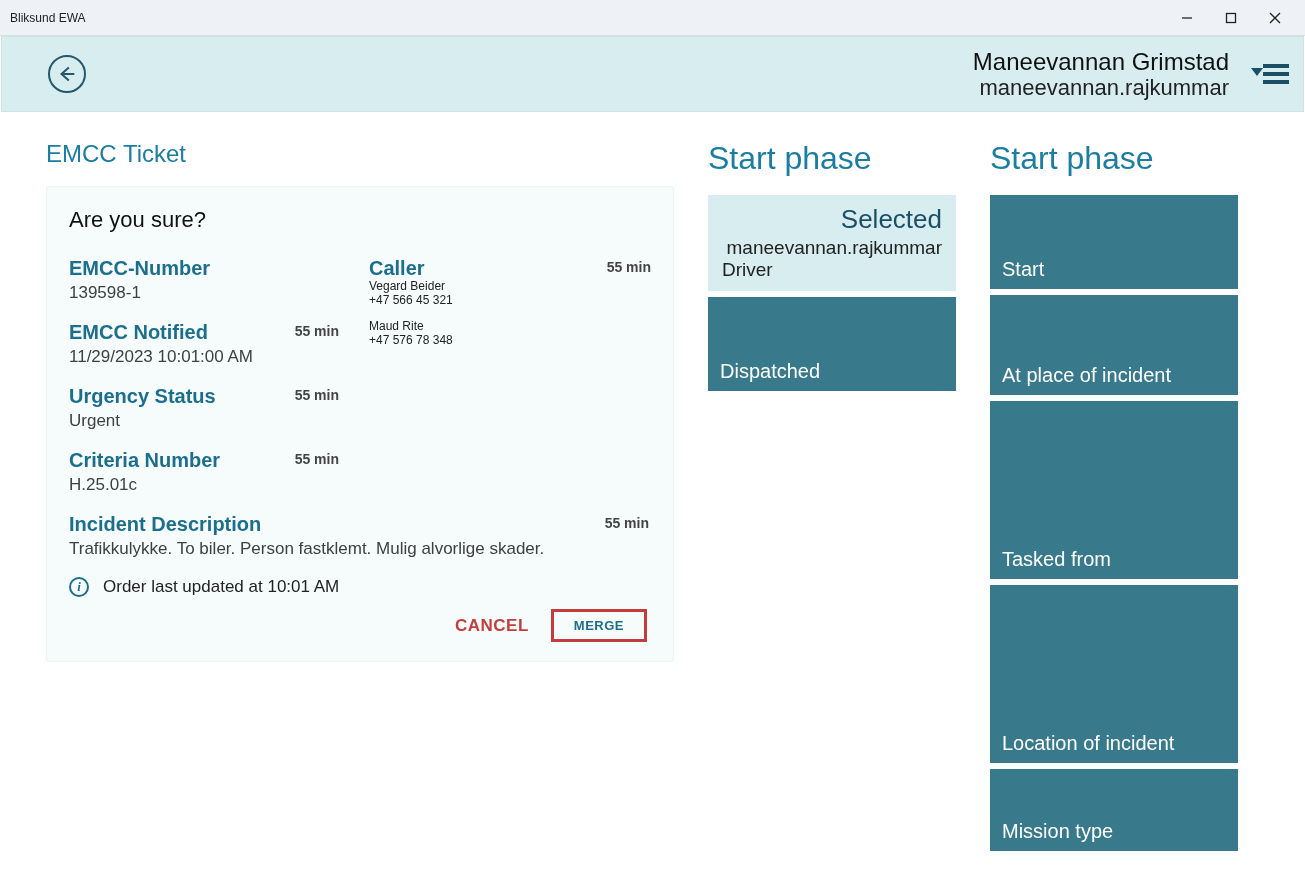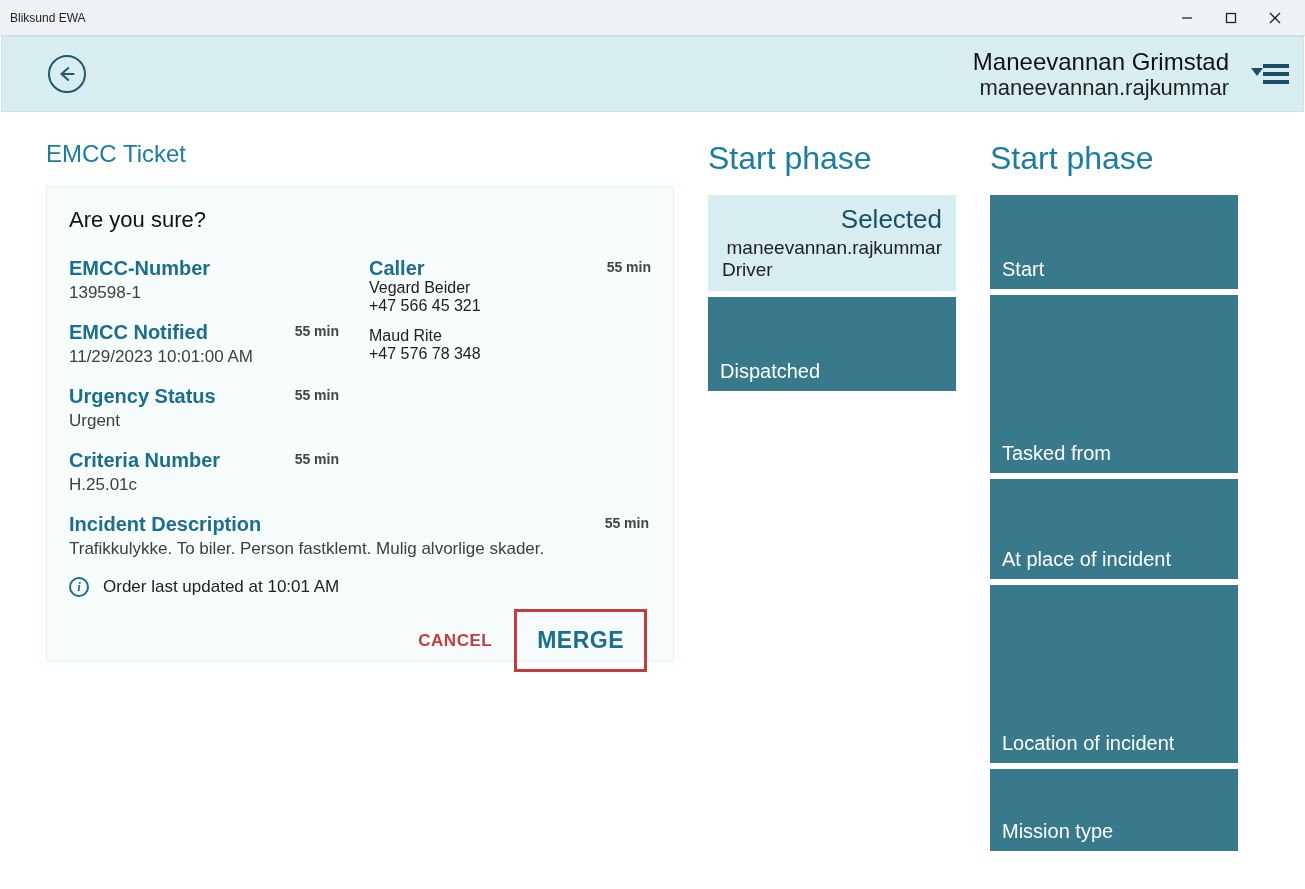--- a/index.html
+++ b/index.html
@@ -87,21 +87,21 @@
     .ticket-grid {
       display:flex; gap:0; flex:1; position:relative;
     }
     .tg-left  { width: 300px; }
     .tg-right { width: 290px; }
     .field { margin-bottom: 18px; position:relative; }
     .field-label {
       color:#1c6e8f; font-size:20px; font-weight:600; line-height:1.1;
     }
     .field-value { color:#404040; font-size:17px; margin-top:4px; }
-    .field-sub  { color:#222; font-size:16px; }
+    .field-sub  { color:#222; font-size:12px; }
     .time-badge {
       position:absolute; top:2px;
       font-size:14px; font-weight:700; color:#444;
     }
     .tg-left .time-badge { right: 30px; }
     .tg-right .time-badge { right: 0; }
     .full-row .time-badge { right: 0; }
     .full-row { width: 580px; }
     .footer-row {
       display:flex; align-items:center; gap:14px;
@@ -112,22 +112,22 @@
       width:20px;height:20px;border:2px solid #1c6e8f;border-radius:50%;
       display:flex;align-items:center;justify-content:center;
       font-size:13px;font-weight:700;color:#1c6e8f;font-family:Georgia,serif;font-style:italic;
     }
     .btn-row { display:flex; justify-content:flex-end; gap:22px; align-items:center; padding-right:4px;}
     .btn-cancel {
       color:#c43d3d; font-size:17px; font-weight:700; letter-spacing:0.5px;
       background:none;border:none;cursor:pointer;
     }
     .btn-merge {
-      color:#1c6e8f; font-size:23px; font-weight:700; letter-spacing:0.5px;
-      background:none;border:3px solid #c43d3d; padding:15px 20px; cursor:pointer;
+      color:#1c6e8f; font-size:13px; font-weight:700; letter-spacing:0.5px;
+      background:none;border:3px solid #c43d3d; padding:6px 20px; cursor:pointer;
     }
     
     .phase-col { width: 248px; }
     .phase-title { color:#1a7da1; font-size:32px; font-weight:400; margin-bottom:18px;}
     .tile {
       background:#387a8b;
       color:#fff;
       margin-bottom:6px;
       position:relative;
       display:flex; flex-direction:column; justify-content:flex-end;
@@ -263,26 +263,26 @@
     <div class="tile h-94">
       <div class="tile-label">Dispatched</div>
     </div>
   </div>
 
   <div class="phase-col">
     <div class="phase-title">Start phase</div>
     <div class="tile h-94">
         <div class="tile-label">Start</div>
       </div>
+    <div class="tile h-100">
+        <div class="tile-label">At place of incident</div>
+      </div>
     <div class="tile h-178">
         <div class="tile-label">Tasked from</div>
       </div>
-    <div class="tile h-100">
-        <div class="tile-label">At place of incident</div>
-      </div>
     <div class="tile h-178">
         <div class="tile-label">Location of incident</div>
       </div>
     <div class="tile h-82">
         <div class="tile-label">Mission type</div>
       </div>
   </div>
 
 </div>
 

